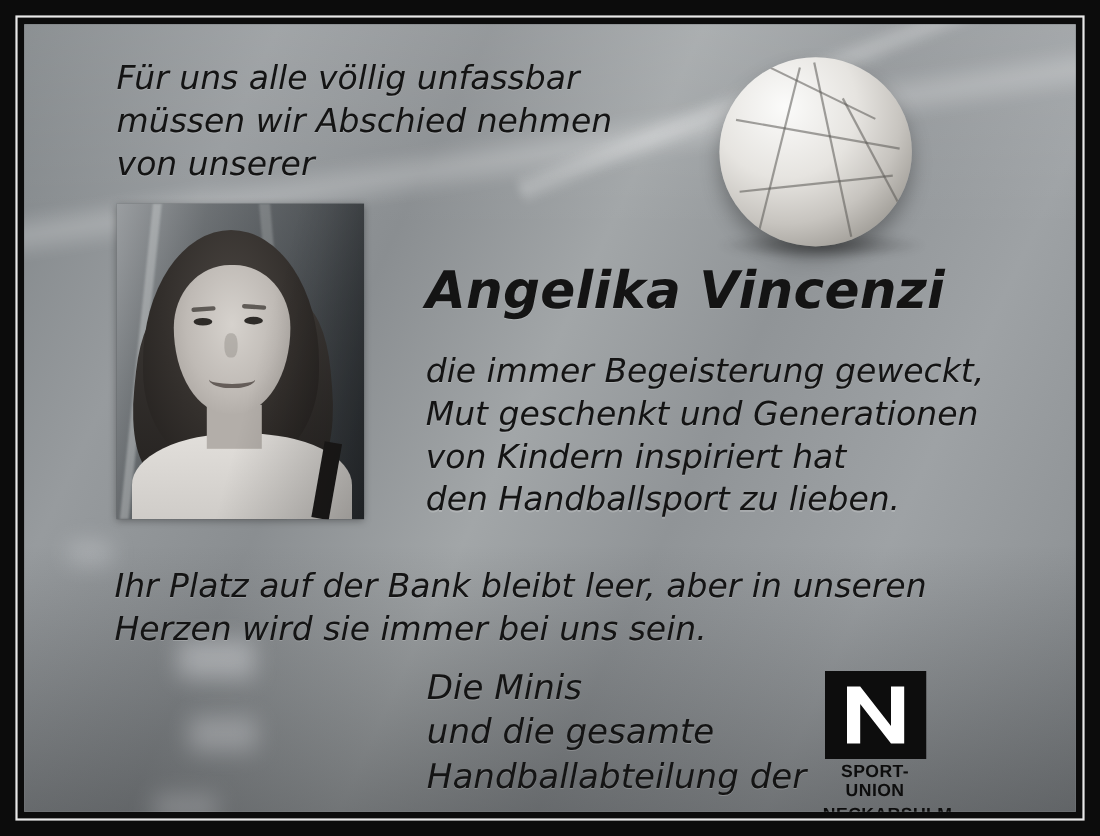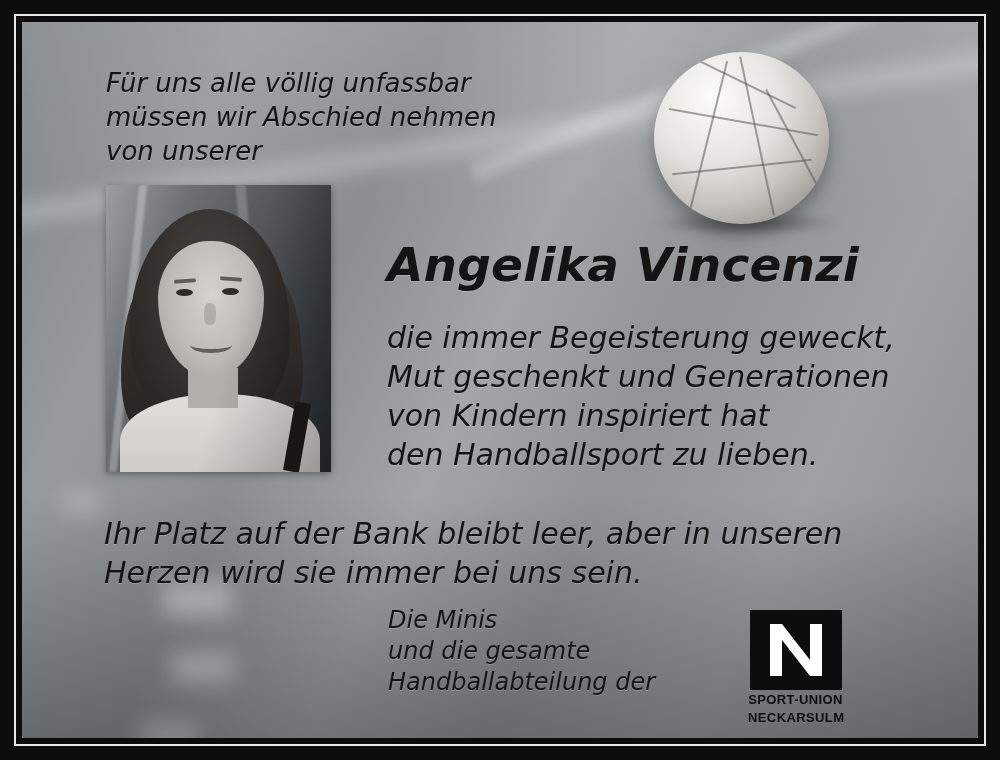--- a/index.html
+++ b/index.html
@@ -137,22 +137,22 @@
     position: absolute;
     font-style: italic;
     color: #141414;
     line-height: 1.30;
     white-space: pre-line;
     text-shadow: 0 1px 0 rgba(255,255,255,0.18);
   }
 
   .intro {
     left: 84px;
-    top: 45px;
-    font-size: 26px;
+    top: 30px;
+    font-size: 30px;
   }
 
   .name {
     left: 365px;
     top: 212px;
     font-size: 47px;
     font-weight: 700;
     letter-spacing: 0.2px;
   }
 
@@ -164,21 +164,21 @@
 
   .bench {
     left: 82px;
     top: 492px;
     font-size: 30px;
   }
 
   .signoff {
     left: 366px;
     top: 583px;
-    font-size: 24px;
+    font-size: 31px;
   }
 
   
   .portrait {
     position: absolute;
     left: 84px;
     top: 163px;
     width: 225px;
     height: 287px;
     overflow: hidden;
@@ -327,21 +327,21 @@
     width: 92px;
     height: 80px;
     background: #0d0d0d;
     position: relative;
     margin: 0 auto;
   }
   .logo .mark svg { display: block; }
   .logo .club-line {
     font-family: "Liberation Sans", sans-serif;
     font-weight: 700;
-    font-size: 13px;
+    font-size: 16px;
     letter-spacing: 0.4px;
     color: #0d0d0d;
     line-height: 1.12;
     margin-top: 3px;
   }
 </style>
 </head>
 <body>
 
 <div class="obituary">

